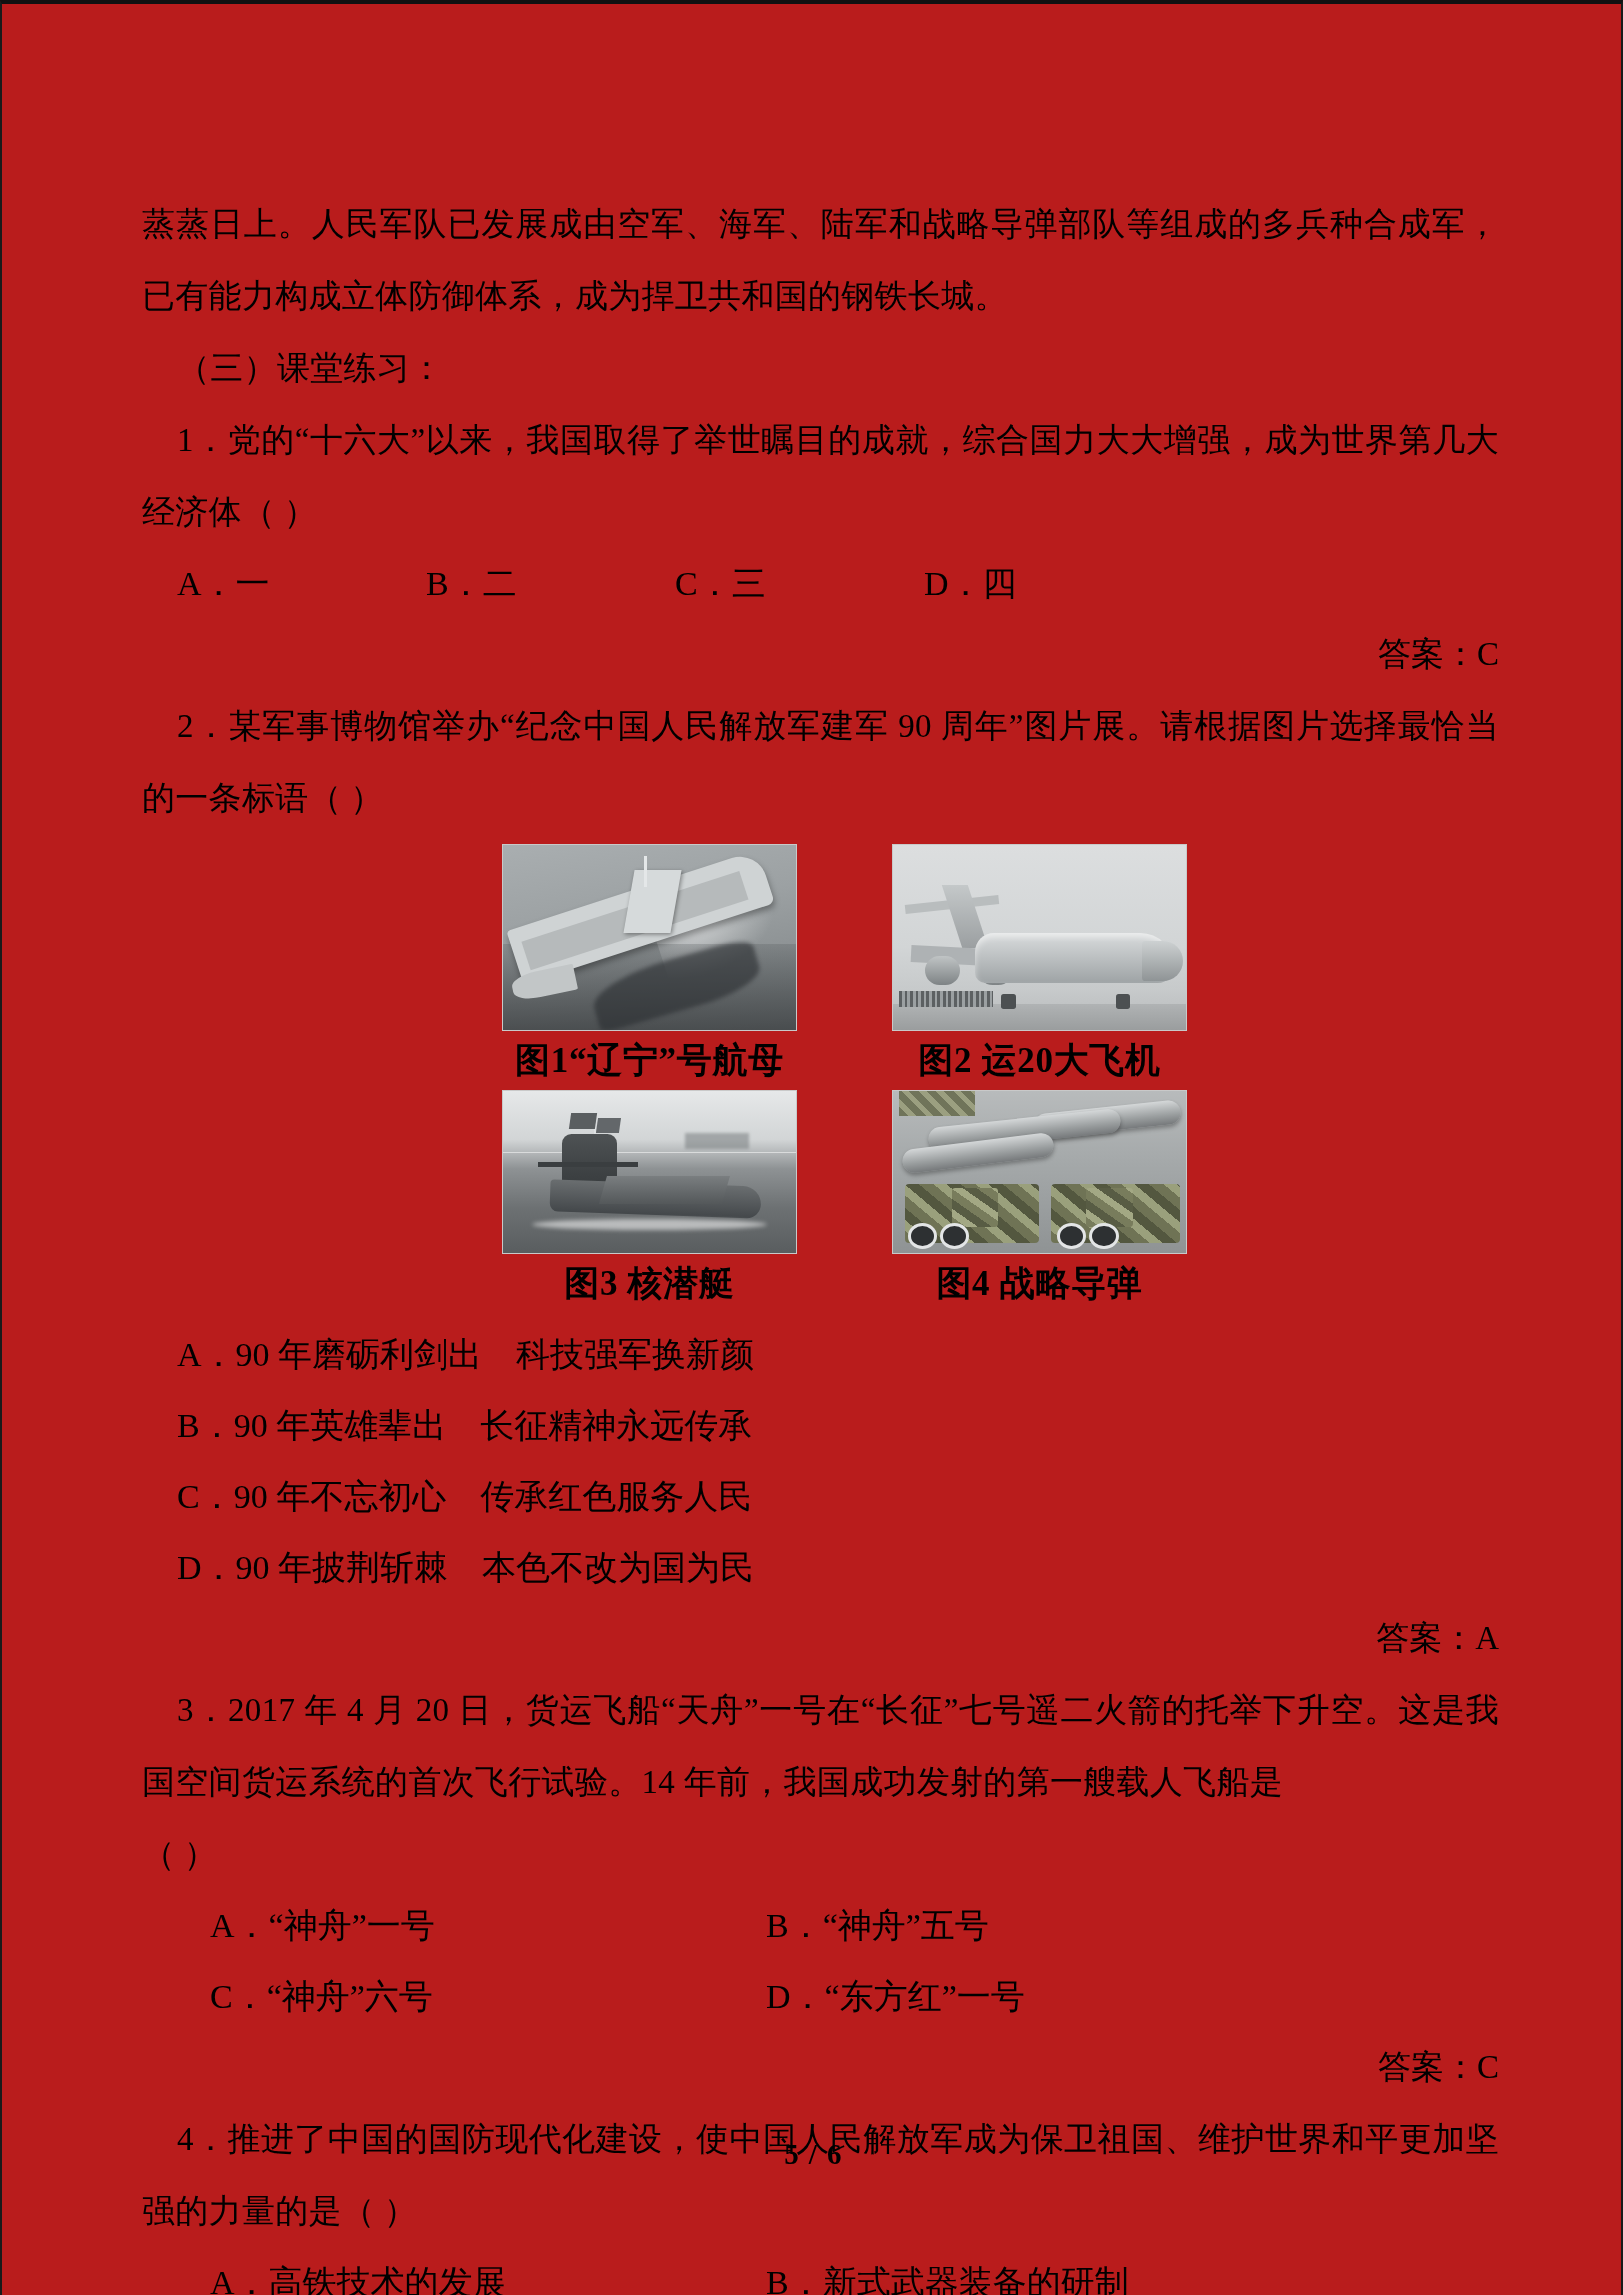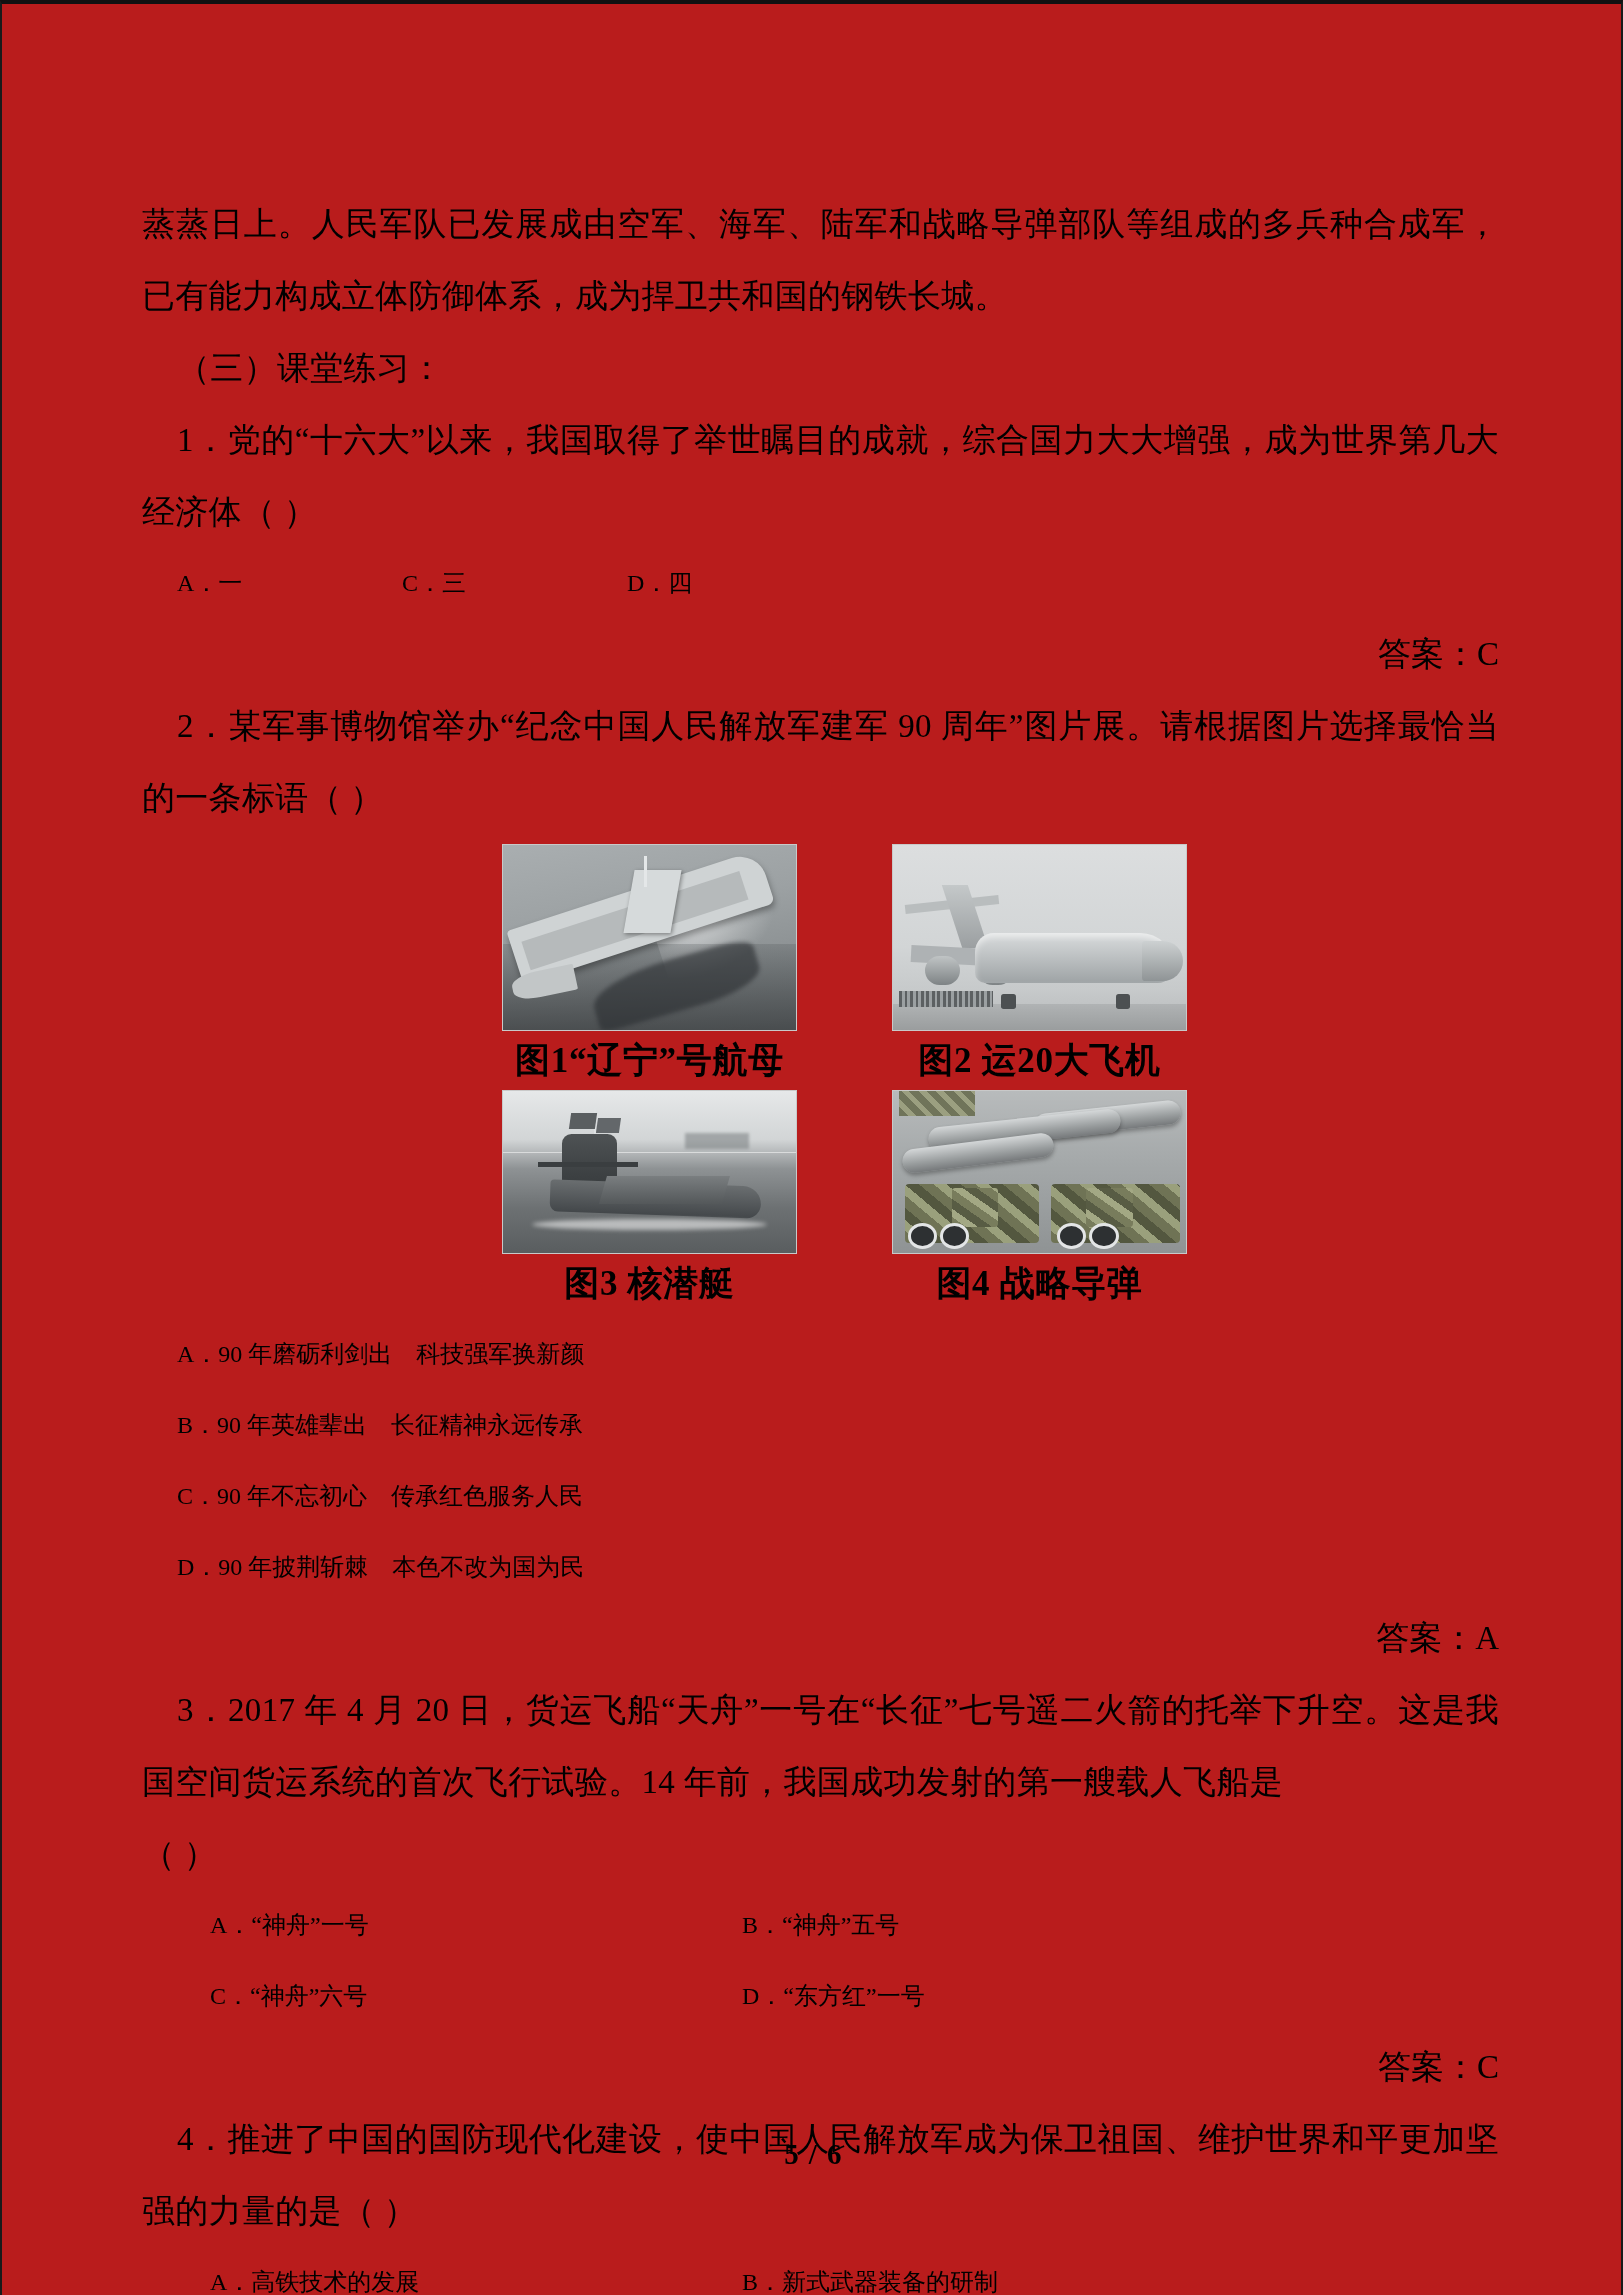--- a/index.html
+++ b/index.html
@@ -37,25 +37,26 @@
     text-align: justify;
     text-justify: inter-ideograph;
     margin: 0;
   }
   .para.indent {
     text-indent: 35px;
   }
 
   
   .opt-row {
-    font-size: 24px;
+    font-size: 34px;
     line-height: 71px;
     margin: 0;
     padding-left: 35px;
     white-space: nowrap;
+    gap: 24px;
   }
   .opt-row.grid4 {
     display: flex;
   }
   .opt-row.grid4 > span { display: inline-block; }
   .c1 { width: 225px; }
   .c2 { width: 225px; }
   .c3 { width: 225px; }
   .opt-row.grid2 {
     display: flex;
@@ -305,20 +306,21 @@
   <div class="content">
 
     <p class="para">蒸蒸日上。人民军队已发展成由空军、海军、陆军和战略导弹部队等组成的多兵种合成军，已有能力构成立体防御体系，成为捍卫共和国的钢铁长城。</p>
 
     <p class="para indent">（三）课堂练习：</p>
 
     <p class="para indent">1．党的“十六大”以来，我国取得了举世瞩目的成就，综合国力大大增强，成为世界第几大经济体（      ）</p>
 
     <div class="opt-row grid4">
       <span class="c1">A．一</span>
+      <span class="c2">B．二</span>
       <span class="c3">C．三</span>
       <span>D．四</span>
     </div>
 
     <p class="answer">答案：C</p>
 
     <p class="para indent">2．某军事博物馆举办“纪念中国人民解放军建军 90 周年”图片展。请根据图片选择最恰当的一条标语（      ）</p>
 
     <div class="figures">
 

